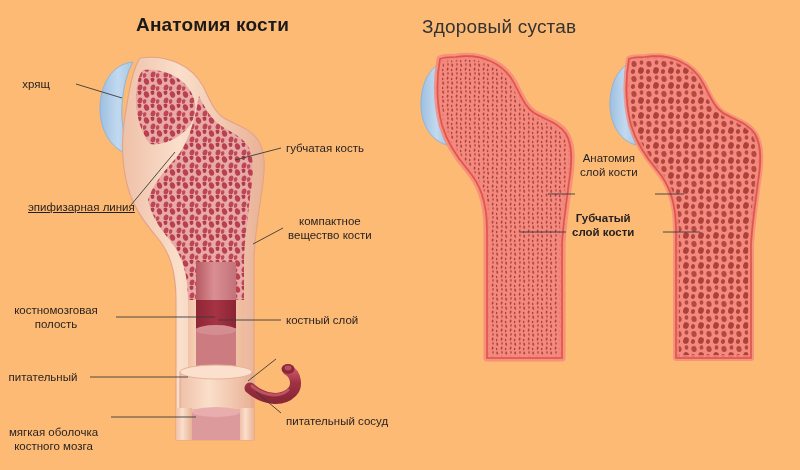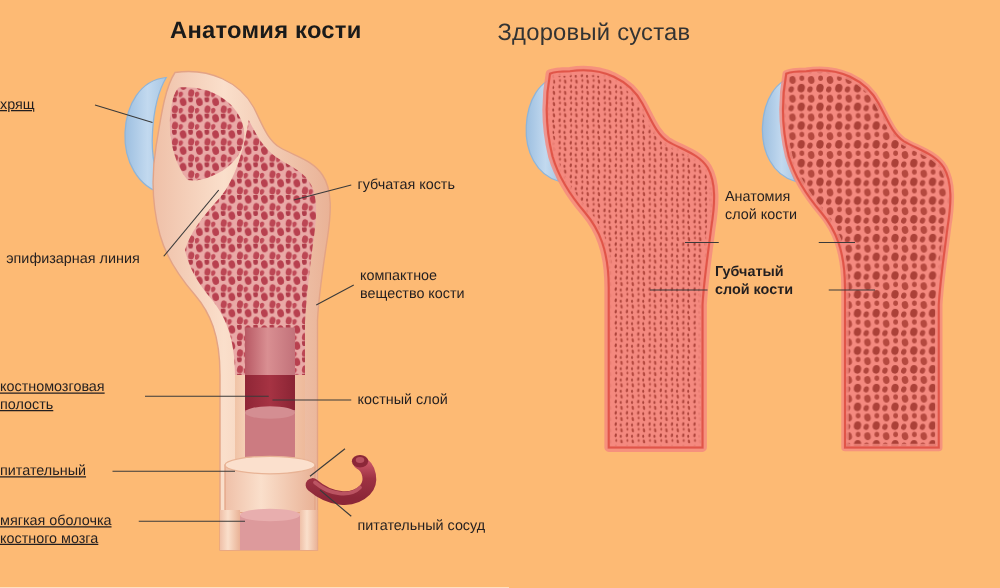--- a/index.html
+++ b/index.html
@@ -5,32 +5,32 @@
   html,body{margin:0;padding:0;background:#fff;}
   body{width:800px;height:470px;overflow:hidden;
        font-family:"Liberation Sans","DejaVu Sans",sans-serif;color:#231f20;}
   #root{position:relative;width:800px;height:470px;background:#fdba74;}
 
   .ttl{position:absolute;font-size:19px;font-weight:bold;color:#1a1a1a;
        white-space:nowrap;letter-spacing:.2px;}
   .ttl.reg{font-weight:normal;color:#333;}
 
   .lbl{position:absolute;font-size:11.5px;color:#231f20;line-height:14px;
-       white-space:pre;}
-  .lbl.r{text-align:left;text-decoration:underline;}
+       white-space:pre;text-align:center;}
+  .lbl.r{text-align:center;}
   svg.ov{position:absolute;left:0;top:0;width:800px;height:470px;
          pointer-events:none;overflow:visible;}
 </style>
 </head>
 <body>
 
 <div id="root">
 
   <div class="ttl" style="left:136px;top:14px;">Анатомия кости</div>
-  <div class="ttl reg" style="left:398px;top:16px;text-align:center;">Здоровый сустав</div>
+  <div class="ttl reg" style="left:422px;top:16px;text-align:center;">Здоровый сустав</div>
 
   <svg class="ov" viewBox="0 0 800 470">
     <defs>
 
       <pattern id="trab" width="13" height="13" patternUnits="userSpaceOnUse">
         <rect width="13" height="13" fill="#e9a9a6"></rect>
         <ellipse cx="3.5" cy="3.5" rx="2.6" ry="3.3" fill="#b8404f" transform="rotate(-18 3.5 3.5)"></ellipse>
         <ellipse cx="10" cy="9.5" rx="2.4" ry="3.1" fill="#bc4654" transform="rotate(14 10 9.5)"></ellipse>
         <ellipse cx="9.5" cy="1.5" rx="1.9" ry="2.4" fill="#b03c4b" transform="rotate(-6 9.5 1.5)"></ellipse>
         <ellipse cx="1.5" cy="10.5" rx="1.8" ry="2.3" fill="#c04a58" transform="rotate(22 1.5 10.5)"></ellipse>
@@ -236,36 +236,36 @@
       <path d="M281 413 L256 392"></path>
       <path d="M575 194 L548 194"></path>
       <path d="M655 194 L684 194"></path>
       <path d="M566 232 L520 232"></path>
       <path d="M663 232 L700 232"></path>
     </g>
   </svg>
 
   <div class="lbl r" style="left:0;top:77px;width:72px;">хрящ</div>
 
-  <div class="lbl" style="left:5px;top:200px;">эпифизарная линия</div>
+  <div class="lbl" style="left:28px;top:200px;text-decoration:underline;">эпифизарная линия</div>
 
   <div class="lbl" style="left:286px;top:141px;">губчатая кость</div>
 
   <div class="lbl r" style="left:0;top:303px;width:112px;">костномозговая
 полость</div>
 
   <div class="lbl" style="left:288px;top:214px;">компактное
 вещество кости</div>
 
   <div class="lbl" style="left:286px;top:313px;">костный слой</div>
 
   <div class="lbl r" style="left:0;top:370px;width:86px;">питательный</div>
 
 
-  <div class="lbl r" style="left:0;top:410px;width:107px;">мягкая оболочка
+  <div class="lbl r" style="left:0;top:425px;width:107px;">мягкая оболочка
 костного мозга</div>
 
   <div class="lbl" style="left:286px;top:414px;">питательный сосуд</div>
 
   <div class="lbl" style="left:580px;top:151px;">Анатомия
 слой кости</div>
 
   <div class="lbl" style="left:572px;top:211px;font-weight:bold;">Губчатый
 слой кости</div>
 

